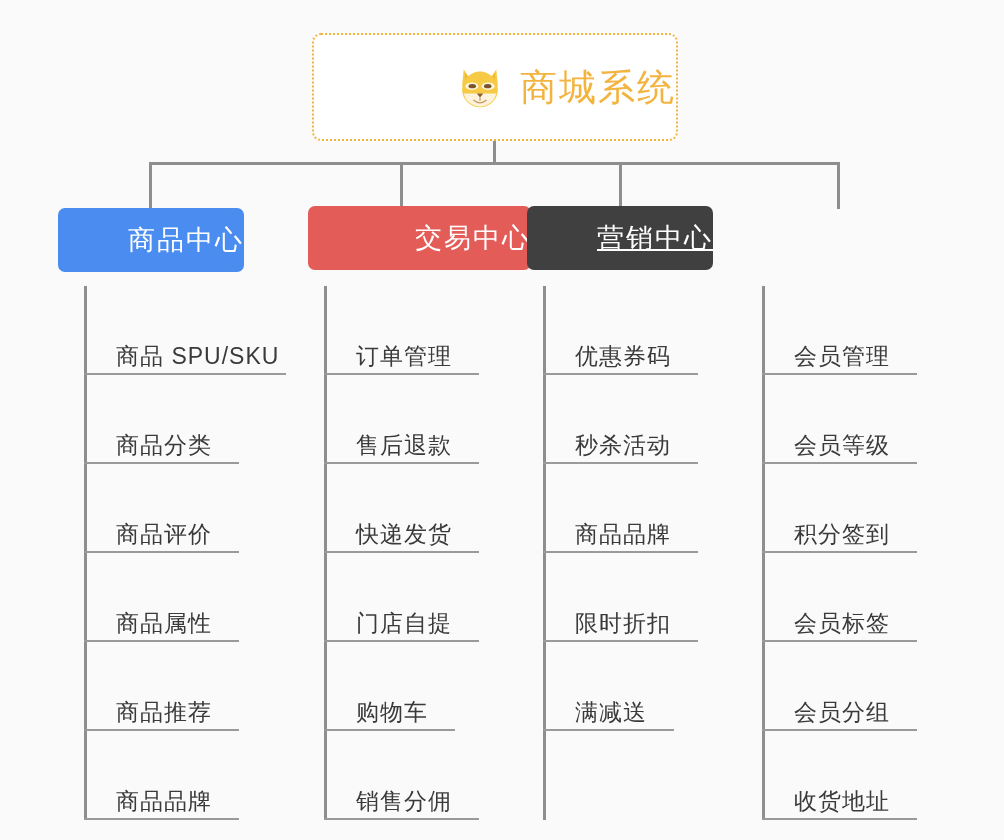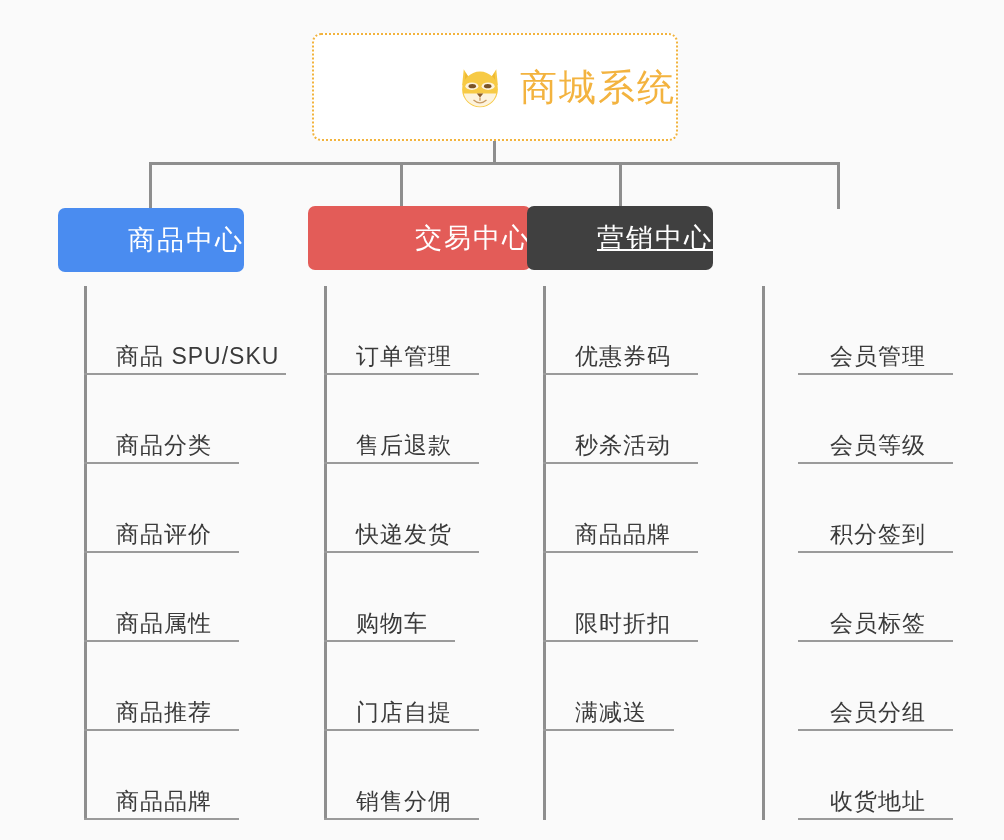--- a/index.html
+++ b/index.html
@@ -187,28 +187,28 @@
     </div>
     <div class="leaf-item">
       <span class="leaf-label">售后退款</span>
       <span class="leaf-underline" style="width:155px;"></span>
     </div>
     <div class="leaf-item">
       <span class="leaf-label">快递发货</span>
       <span class="leaf-underline" style="width:155px;"></span>
     </div>
     <div class="leaf-item">
+      <span class="leaf-label">门店自提</span>
+      <span class="leaf-underline" style="width:155px;"></span>
+    </div>
+    <div class="leaf-item">
       <span class="leaf-label">购物车</span>
       <span class="leaf-underline" style="width:131px;"></span>
     </div>
     <div class="leaf-item">
-      <span class="leaf-label">门店自提</span>
-      <span class="leaf-underline" style="width:155px;"></span>
-    </div>
-    <div class="leaf-item">
       <span class="leaf-label">销售分佣</span>
       <span class="leaf-underline" style="width:155px;"></span>
     </div>
   </div>
 
   <div class="leaf-col" style="left:543px;">
     <div class="leaf-spine" style="height: 534px;"></div>
     <div class="leaf-item">
       <span class="leaf-label">优惠券码</span>
       <span class="leaf-underline" style="width:155px;"></span>
@@ -224,21 +224,21 @@
     <div class="leaf-item">
       <span class="leaf-label">限时折扣</span>
       <span class="leaf-underline" style="width:155px;"></span>
     </div>
     <div class="leaf-item">
       <span class="leaf-label">满减送</span>
       <span class="leaf-underline" style="width:131px;"></span>
     </div>
   </div>
 
-  <div class="leaf-col" style="left:762px;padding-left:36px;">
+  <div class="leaf-col" style="left:762px;">
     <div class="leaf-spine" style="height: 534px;"></div>
     <div class="leaf-item">
       <span class="leaf-label">会员管理</span>
       <span class="leaf-underline" style="width:155px;"></span>
     </div>
     <div class="leaf-item">
       <span class="leaf-label">会员等级</span>
       <span class="leaf-underline" style="width:155px;"></span>
     </div>
     <div class="leaf-item">

